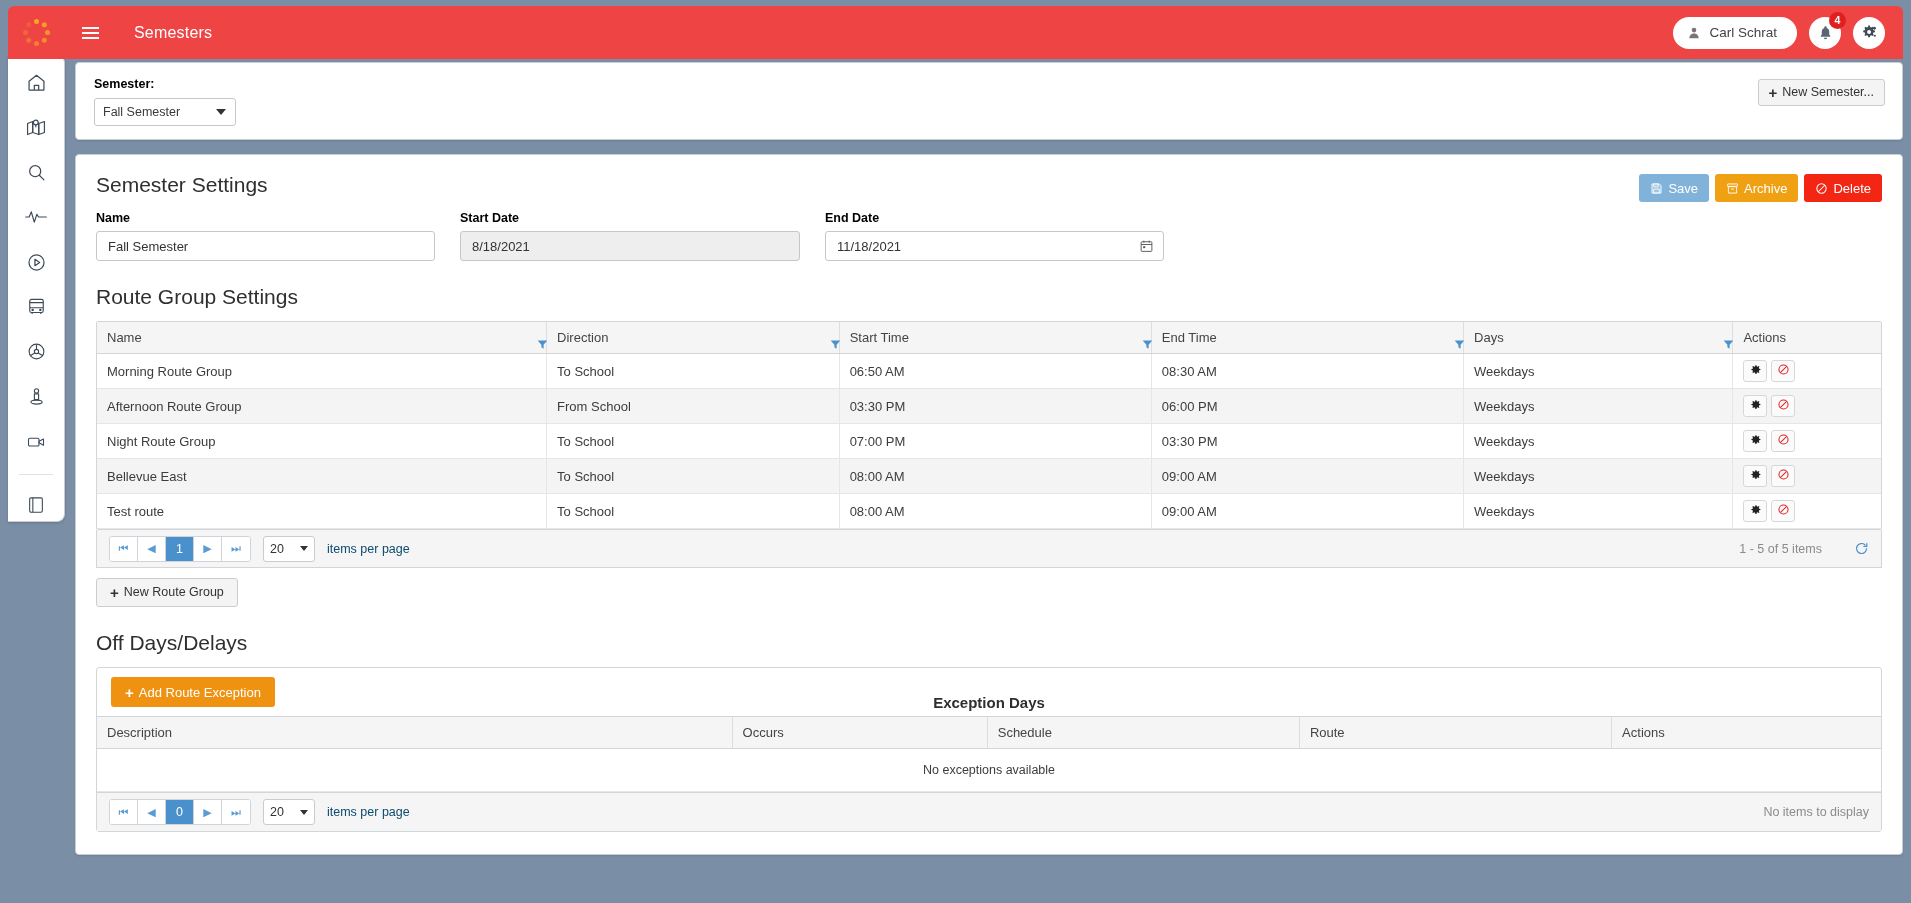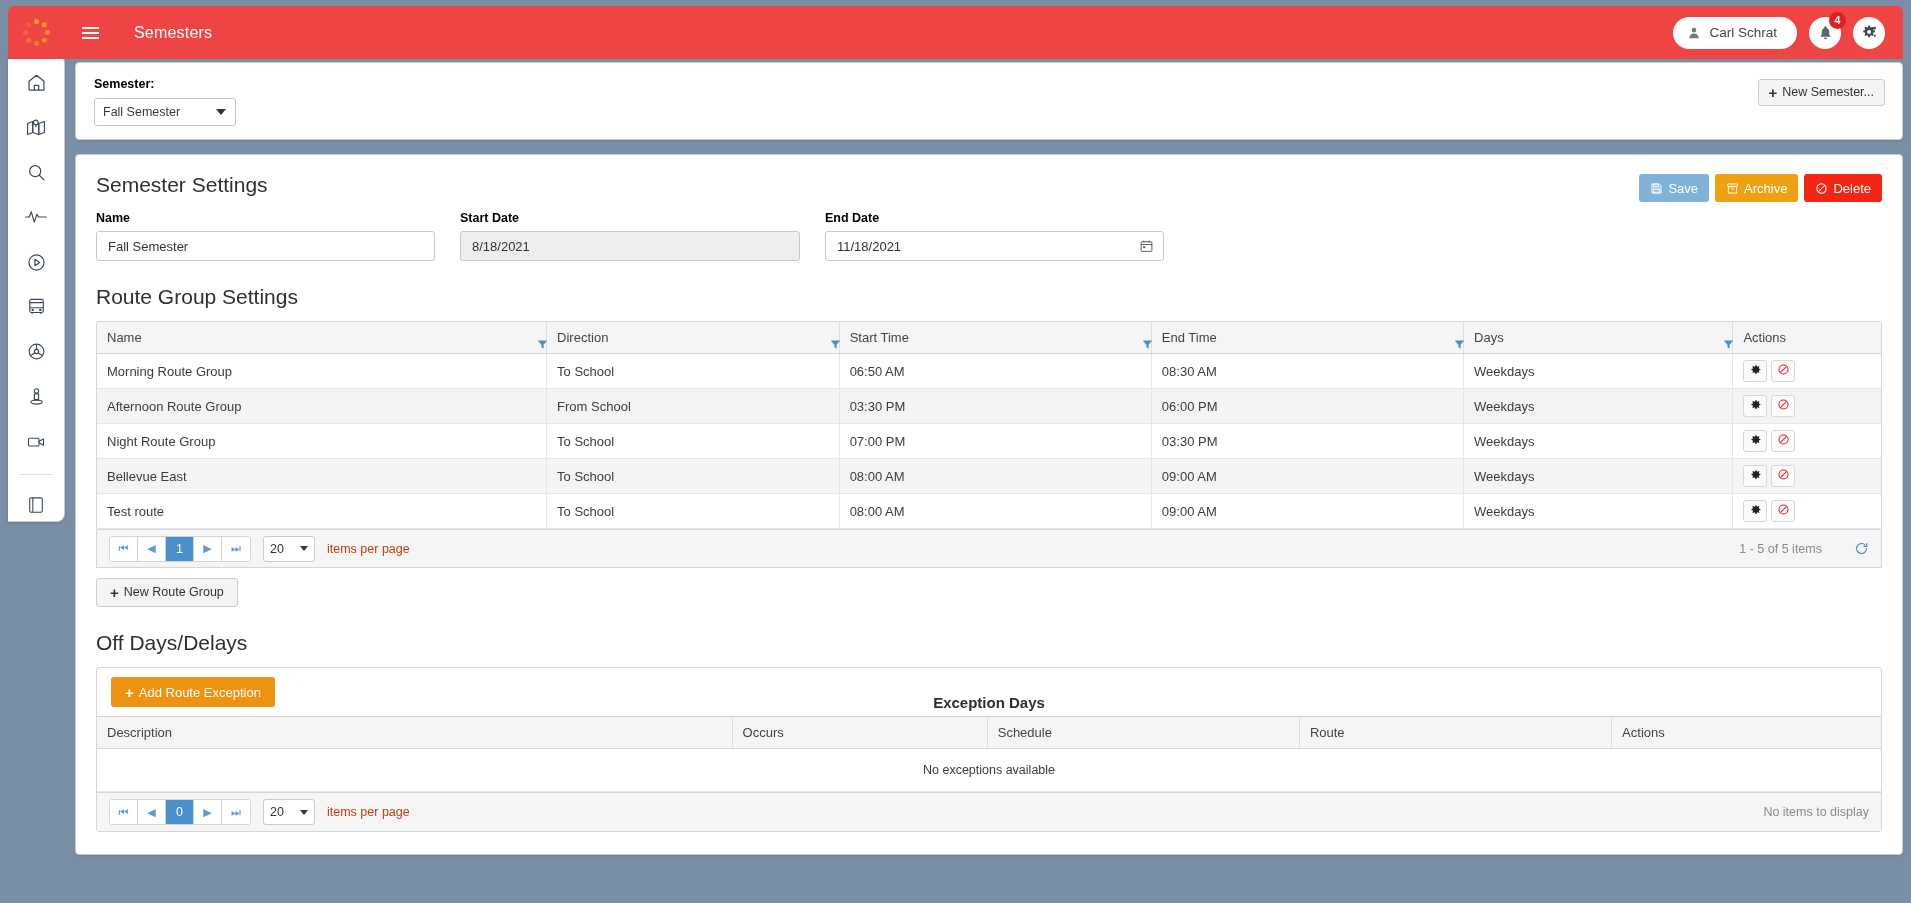--- a/index.html
+++ b/index.html
@@ -169,21 +169,21 @@
     font-size: 11px;
   }
   .pg-btn:last-child { border-right: none; }
   .pg-btn.active { background: #4a90cc; color: #fff; font-size: 12.5px; }
   .pg-size {
     width: 52px; height: 26px; border: 1px solid #c8ccd0; border-radius: 3px;
     background: #fff; display: flex; align-items: center; padding: 0 6px;
     font-size: 12.5px; color: #333; position: relative; cursor: pointer;
   }
   .pg-size .caret-dn { right: 6px; border-top-width: 5px; border-left-width: 4px; border-right-width: 4px; }
-  .pg-label { color: #c2410c; font-size: 12.5px; }
+  .pg-label { color: #0c4a6e; font-size: 12.5px; }
   .pg-right { margin-left: auto; display: flex; align-items: center; gap: 32px; color: #8b8b8b; font-size: 12.5px; }
   .refresh-ico { cursor: pointer; color: #4a90cc; display: flex; }
 
   
   .exc-panel { border: 1px solid #d3d6d9; border-radius: 3px; background: #fff; }
   .exc-head {
     position: relative; height: 48px; display: flex; align-items: center; padding: 0 14px;
   }
   .exc-title {
     position: absolute; left: 0; right: 0; text-align: center;

